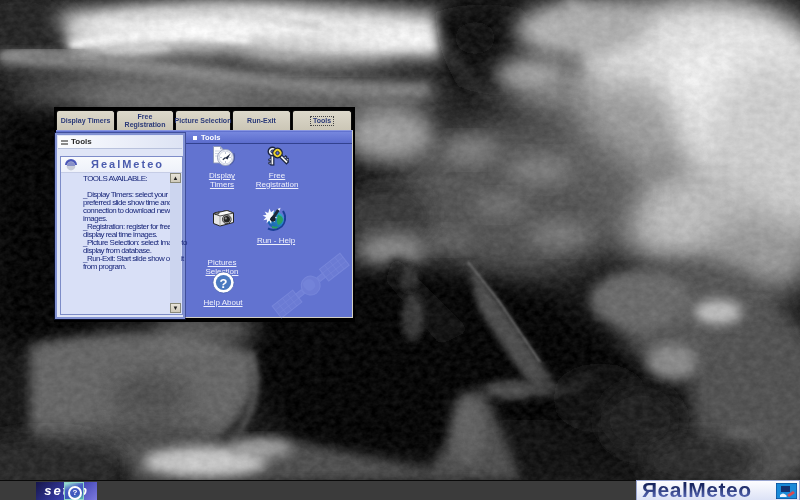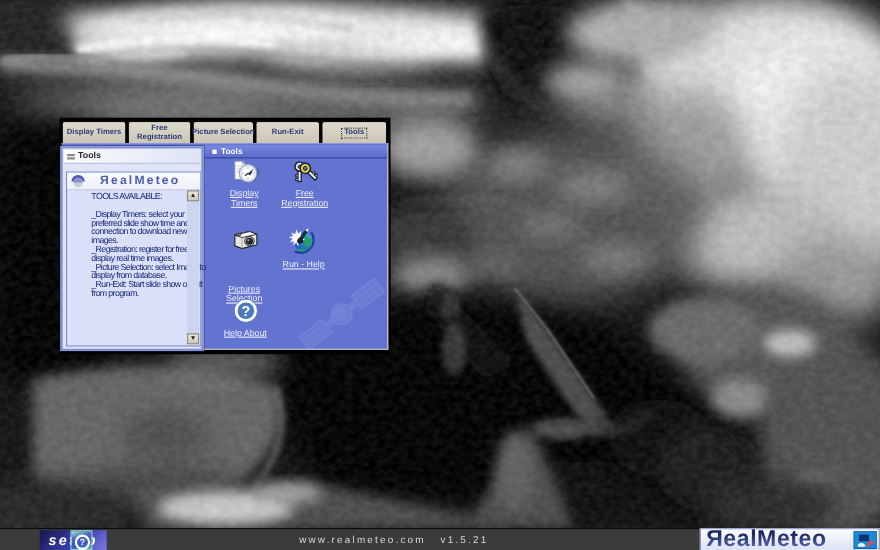--- a/index.html
+++ b/index.html
@@ -283,21 +283,20 @@
         from program.
       </div>
       <div id="lw-sb">
         <div class="sbbtn" style="top:0;">▲</div>
         <div class="sbbtn" style="bottom:0;">▼</div>
       </div>
     </div>
   </div>
 
   <div id="bbar">
-    <div id="burl">www.realmeteo.com&nbsp;&nbsp;&nbsp;v1.5.21</div>
     <div id="setupbtn">setup</div>
     <div id="qbtn">
         <div class="c">?</div>
       </div>
     <div id="blogo">
         <span class="txt">ЯealMeteo</span>
         <svg class="abs" style="right:2px;top:2px" width="21" height="16" viewBox="0 0 21 16">
         <rect x="0" y="0" width="21" height="16" fill="#1a8ad8" stroke="#0a3a80" stroke-width="1"></rect>
         <rect x="5" y="3" width="9" height="6" fill="#14316e"></rect>
         <path d="M4,12 q3,-3 6,0 q2,2 -1,2 h-5 z" fill="#eef4fc"></path>

